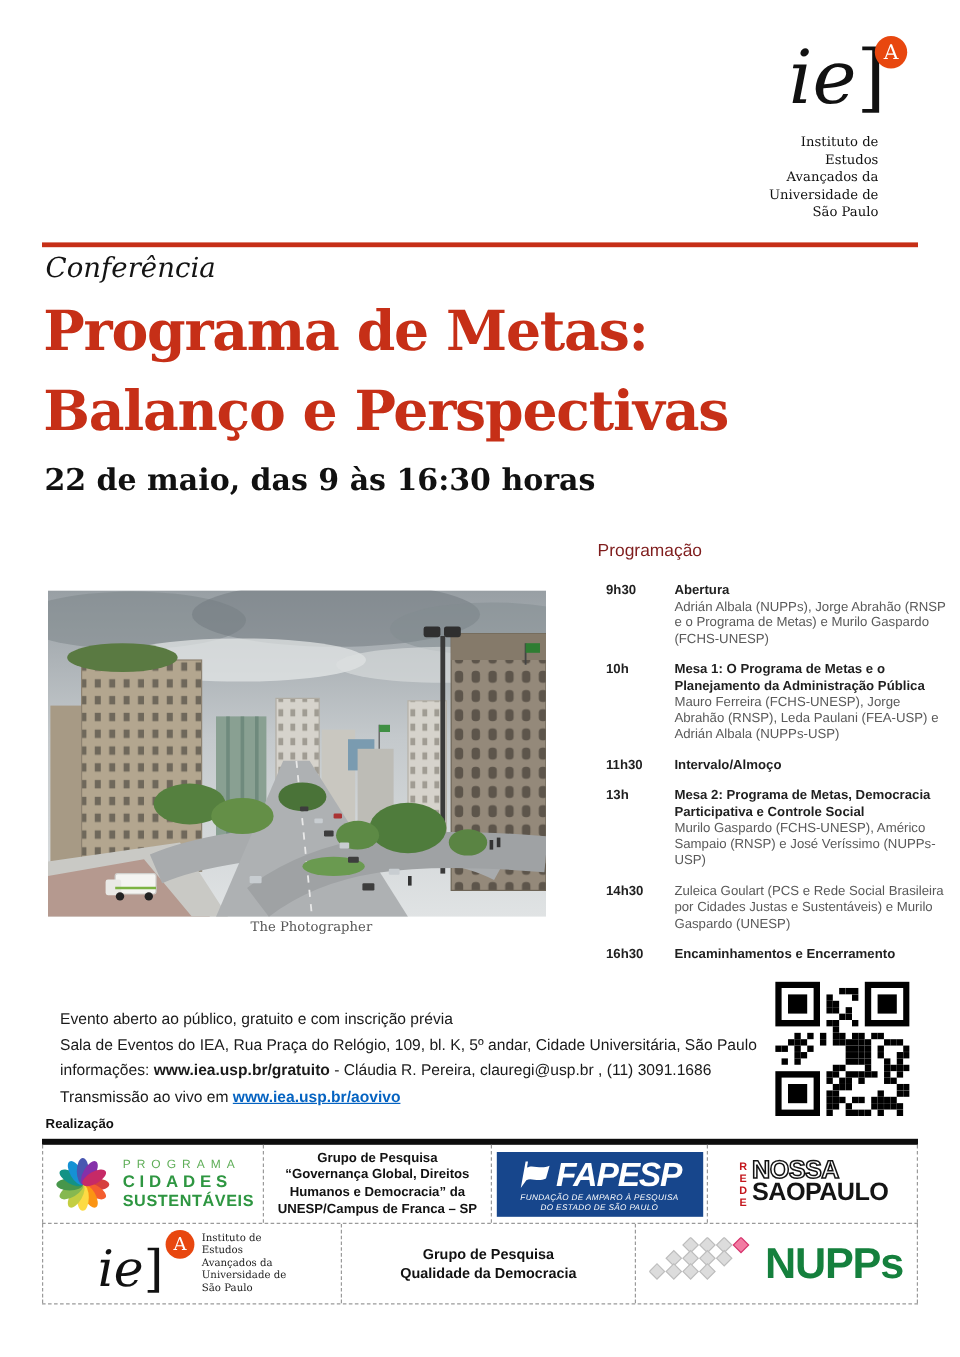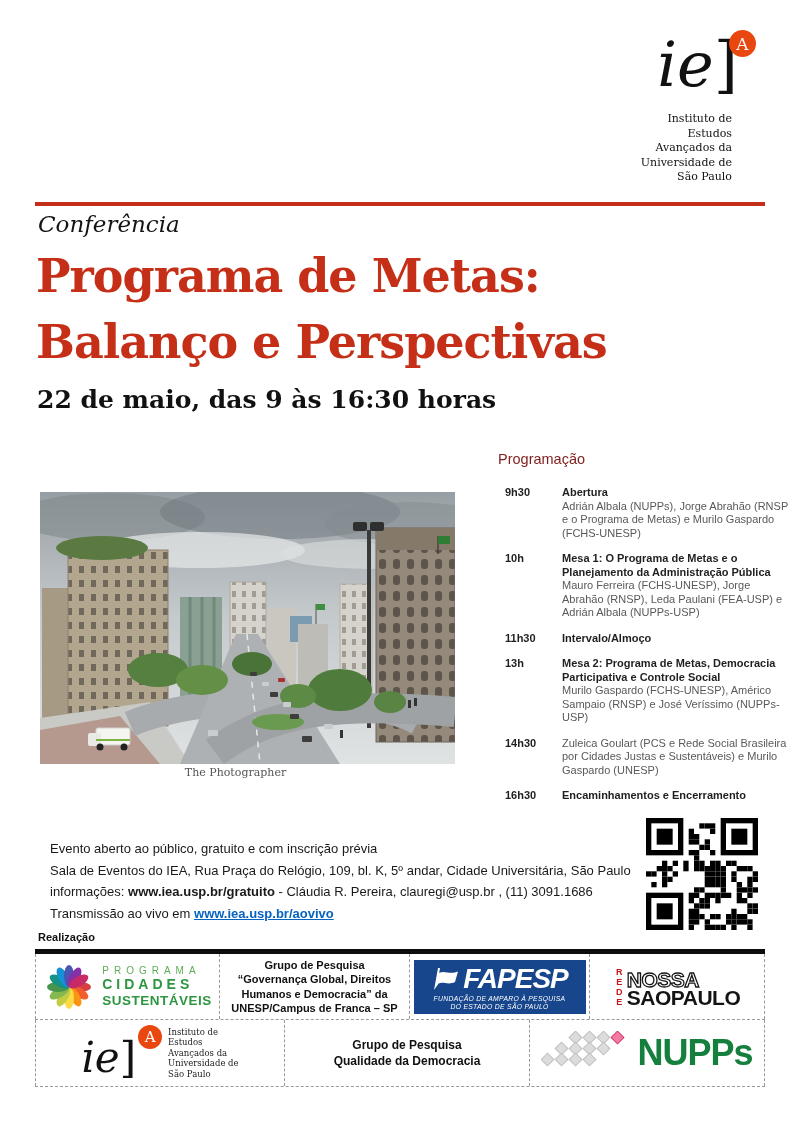--- a/index.html
+++ b/index.html
@@ -23,21 +23,21 @@
   .kicker{top:211px;left:38px;font-family:"DejaVu Serif",serif;font-style:italic;
           font-size:23px;color:#141414;}
   .title{top:243px;left:36px;font-family:"DejaVu Serif",serif;font-weight:bold;
          font-size:46px;line-height:66px;color:#c62f17;letter-spacing:-1px;}
   .title span{display:block;}
   .datetime{top:385px;left:37px;font-family:"DejaVu Serif",serif;font-weight:bold;
             font-size:25px;color:#111;}
 
   
   .photo{top:492px;left:40px;width:415px;height:272px;}
-  .caption{top:766px;left:28px;width:415px;text-align:center;font-family:"DejaVu Serif",serif;
+  .caption{top:766px;left:52px;width:415px;text-align:center;font-family:"DejaVu Serif",serif;
            font-size:11px;color:#555;}
 
   
   .prog-head{top:451px;left:498px;font-size:14.5px;color:#7f1d1d;}
   .prog{top:486px;left:505px;width:290px;font-size:11px;line-height:13.5px;color:#1f1f1f;}
   .prog-item{display:flex;margin-bottom:12px;}
   .prog-time{flex:0 0 57px;font-weight:bold;}
   .prog-desc{flex:1;max-width:228px;}
   .prog-title{font-weight:bold;}
   .prog-speakers{color:#595959;}
@@ -78,21 +78,21 @@
   .franca-text span,.qd-text span{display:block;}
   .qd-text{font-size:12px;line-height:16px;}
 
   .fapesp-box{width:172px;height:54px;background:#17468c;display:flex;flex-direction:column;
               align-items:center;justify-content:center;color:#fff;}
   .fapesp-top{display:flex;align-items:center;}
   .fapesp-name{font-style:italic;font-weight:bold;font-size:28px;letter-spacing:-1px;margin-left:2px;}
   .fapesp-sub{font-style:italic;font-size:6.8px;line-height:8px;text-align:center;letter-spacing:0.3px;}
   .fapesp-sub span{display:block;}
 
-  .rede{display:flex;align-items:flex-end;}
+  .rede{display:flex;align-items:flex-start;}
   .rede-vert{width:11px;font-size:9px;font-weight:bold;color:#c4161c;line-height:10px;
              word-break:break-all;margin-right:2px;text-align:center;}
   .rede-lines{line-height:18px;}
   .rede-nossa{font-size:21px;font-weight:bold;color:#fff;-webkit-text-stroke:1.3px #141414;
               letter-spacing:-0.5px;}
   .rede-sp{font-size:21px;font-weight:bold;color:#141414;letter-spacing:-0.5px;}
 
   .iea-cell{display:flex;align-items:center;}
   .iea-mark{position:relative;font-family:"DejaVu Serif",serif;color:#111;line-height:1;
             padding-right:26px;padding-top:10px;}

